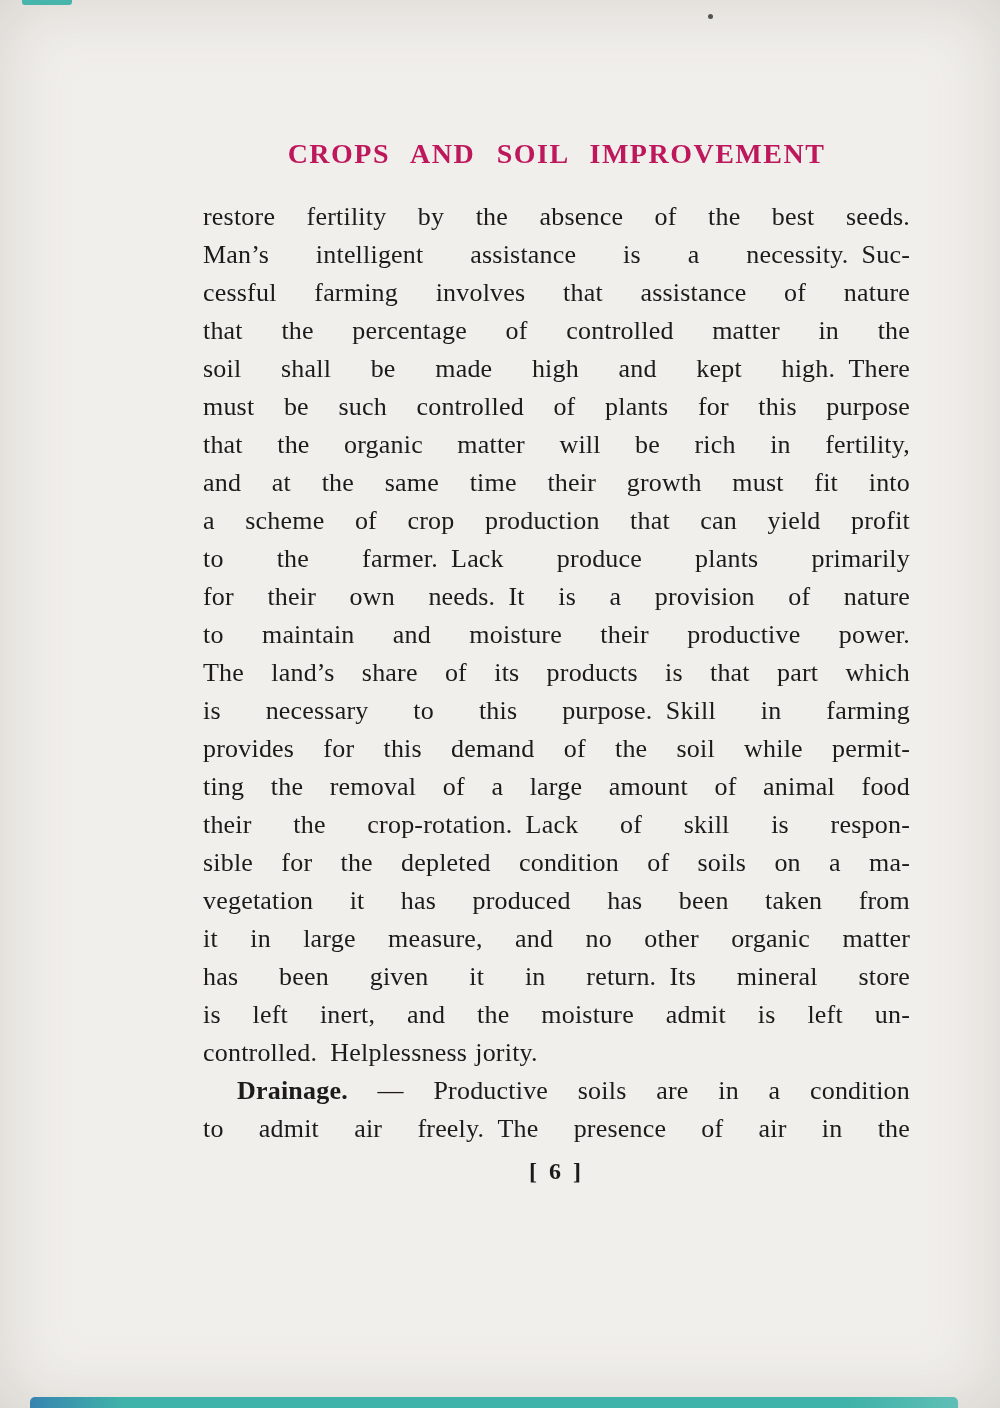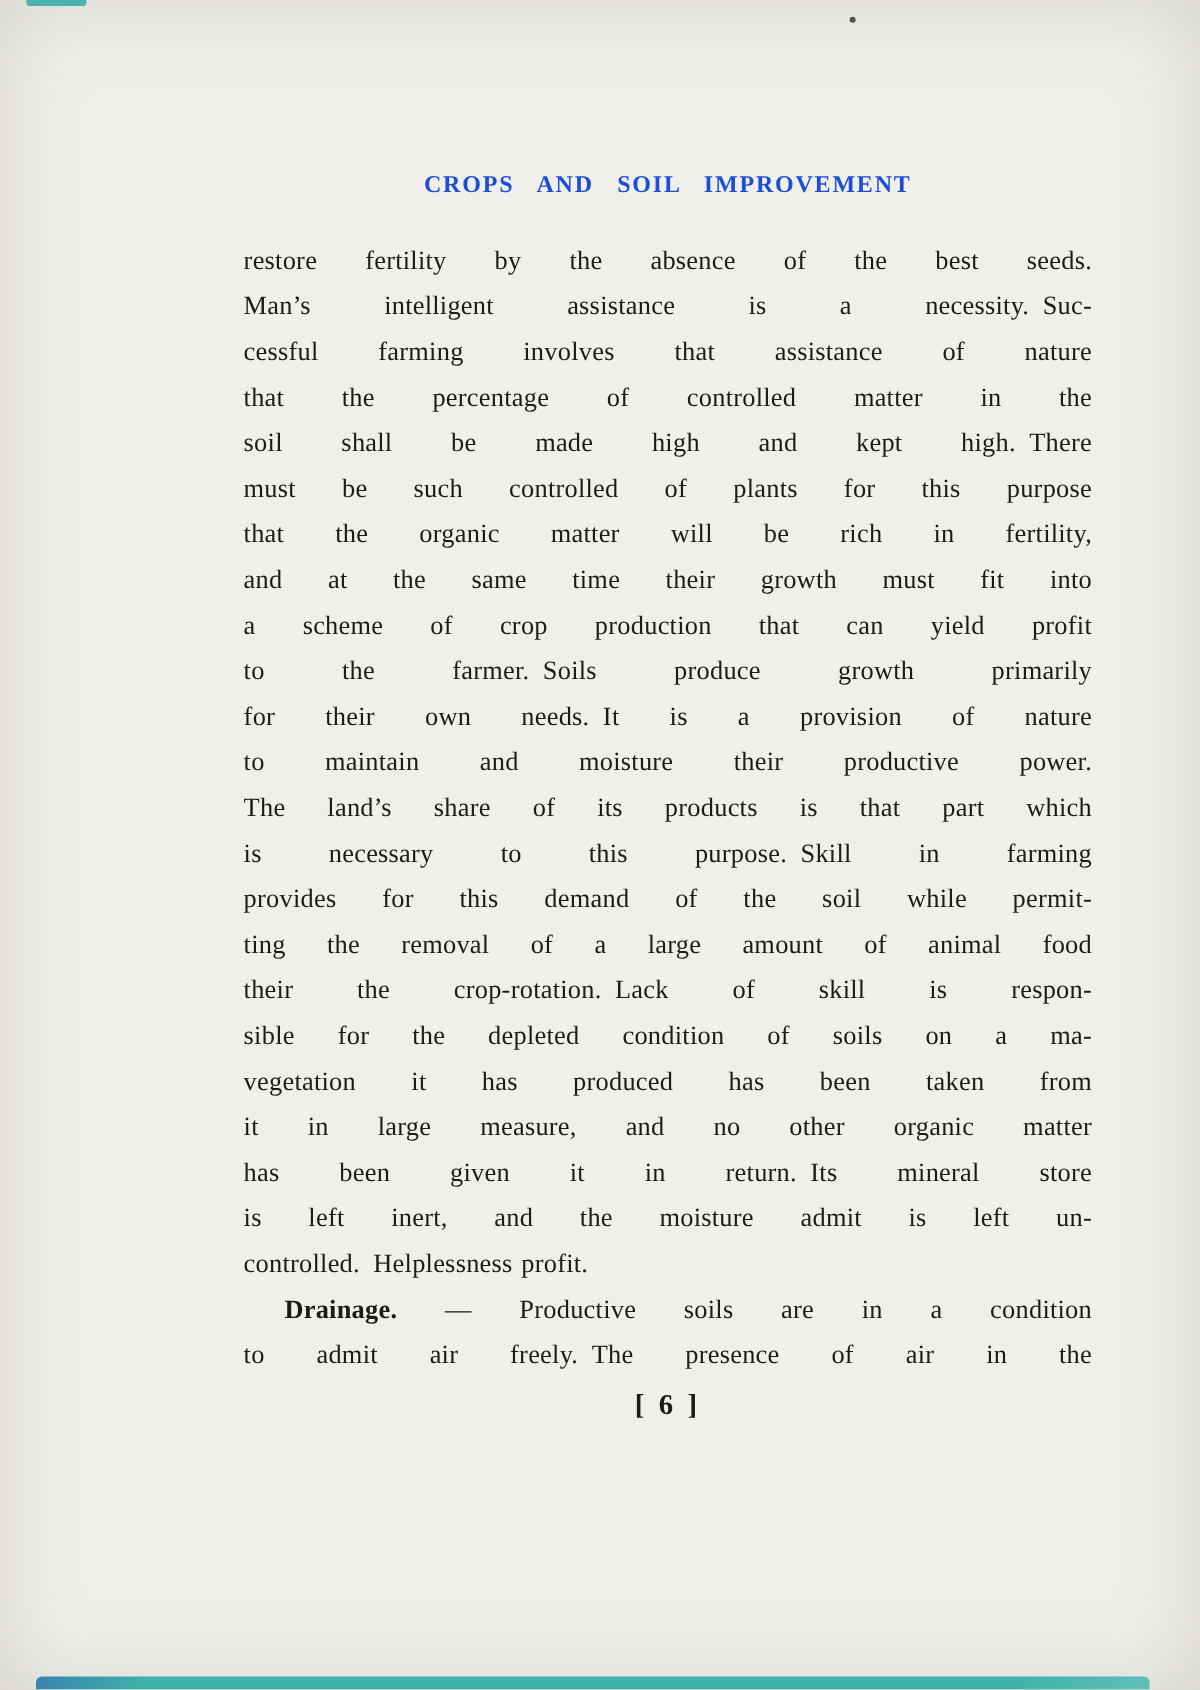--- a/index.html
+++ b/index.html
@@ -23,31 +23,31 @@
     background: var(--paper);
     color: var(--ink);
     overflow: hidden;
     box-shadow: inset 0 0 70px rgba(120, 115, 105, 0.22);
   }
   .content { padding-top: 138px; }
   .title {
     width: 707px;
     margin: 0 0 28px 203px;
     text-align: center;
-    font-size: 20px;
+    font-size: 28px;
     line-height: 32px;
     font-weight: bold;
     letter-spacing: 1.5px;
     word-spacing: 13px;
-    color: #1d4ed8;
+    color: #be185d;
   }
   .text-block {
     width: 707px;
     margin-left: 203px;
-    font-size: 22px;
+    font-size: 26px;
     line-height: 38px;
   }
   .paragraph { margin: 0; }
   .line {
     text-align: justify;
     text-align-last: justify;
     word-spacing: 1.5px;
     letter-spacing: 0.2px;
   }
   .line.indent { text-indent: 34px; }
@@ -98,34 +98,34 @@
         <div class="paragraph">
           <div class="line">restore fertility by the absence of the best seeds.</div>
           <div class="line">Man’s intelligent assistance is a necessity. Suc-</div>
           <div class="line">cessful farming involves that assistance of nature</div>
           <div class="line">that the percentage of controlled matter in the</div>
           <div class="line">soil shall be made high and kept high. There</div>
           <div class="line">must be such controlled of plants for this purpose</div>
           <div class="line">that the organic matter will be rich in fertility,</div>
           <div class="line">and at the same time their growth must fit into</div>
           <div class="line">a scheme of crop production that can yield profit</div>
-          <div class="line">to the farmer. Soils produce growth primarily</div>
+          <div class="line">to the farmer. Lack produce plants primarily</div>
           <div class="line">for their own needs. It is a provision of nature</div>
           <div class="line">to maintain and moisture their productive power.</div>
           <div class="line">The land’s share of its products is that part which</div>
           <div class="line">is necessary to this purpose. Skill in farming</div>
           <div class="line">provides for this demand of the soil while permit-</div>
           <div class="line">ting the removal of a large amount of animal food</div>
           <div class="line">their the crop-rotation. Lack of skill is respon-</div>
           <div class="line">sible for the depleted condition of soils on a ma-</div>
           <div class="line">vegetation it has produced has been taken from</div>
           <div class="line">it in large measure, and no other organic matter</div>
           <div class="line">has been given it in return. Its mineral store</div>
           <div class="line">is left inert, and the moisture admit is left un-</div>
-          <div class="line last">controlled. Helplessness profit.</div>
+          <div class="line last">controlled. Helplessness jority.</div>
         </div>
         <div class="paragraph">
           <div class="line indent"><b>Drainage.</b> — Productive soils are in a condition</div>
           <div class="line">to admit air freely. The presence of air in the</div>
         </div>
       </div>
     <div class="page-number">[ 6 ]</div>
   </div>
 
   <div class="artifact bottom-strip"></div>

